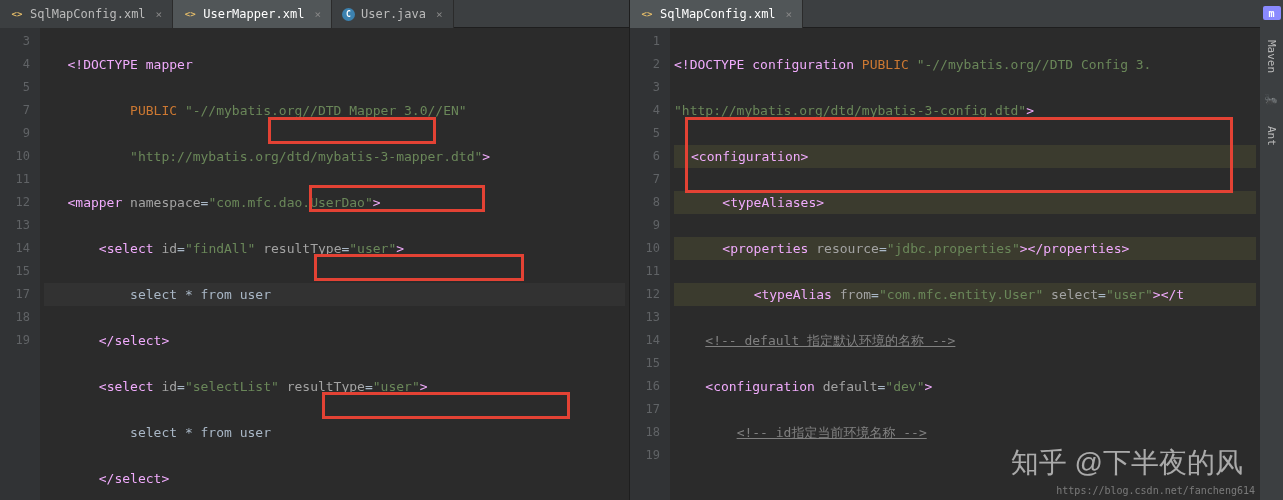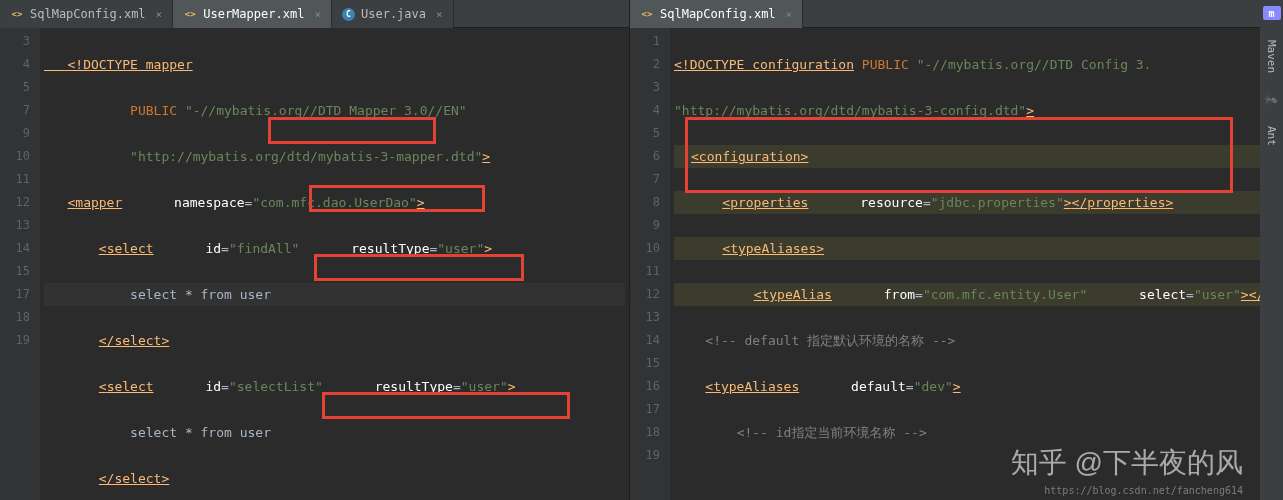--- a/index.html
+++ b/index.html
@@ -86,27 +86,27 @@
 .code-content {
   flex: 1;
   padding: 2px 4px;
   line-height: 23px;
   position: relative;
   white-space: pre;
 }
 .line { height: 23px; position: relative; }
 .highlight-line { background: #323232; }
 .cfg-highlight { background: #3b3b2e; padding-left: 17px; }
-.tag { color: #fdba74; text-decoration: underline; }
-.attr-name { color: #ffffff; margin-left: 44px; }
+.tag { color: #f0abfc; }
+.attr-name { color: #a3a3a3; }
 .attr-val { color: #6a8759; }
 .str { color: #6a8759; }
 .kw { color: #cc7832; }
 .txt { color: #a9b7c6; }
-.comment { color: #808080; }
+.comment { color: #808080; text-decoration: underline; }
 .redbox {
   position: absolute;
   border: 3px solid #e34234;
   pointer-events: none;
 }
 .right-sidebar {
   width: 23px;
   background: #3c3f41;
   display: flex;
   flex-direction: column;
@@ -138,21 +138,21 @@
   right: 40px;
   font-size: 28px;
   color: rgba(255,255,255,0.6);
   font-family: sans-serif;
   font-weight: 300;
   pointer-events: none;
 }
 .watermark-small {
   position: absolute;
   bottom: 4px;
-  right: 40px;
+  right: 28px;
   font-size: 10px;
   color: rgba(200,200,200,0.5);
   pointer-events: none;
 }
 .ant-icon { font-size: 11px; color: #aaa; }
 </style>
 </head>
 <body>
 
 <div class="editor-pane left-pane">
@@ -253,25 +253,25 @@
         <div>15</div>
         <div>16</div>
         <div>17</div>
         <div>18</div>
         <div>19</div>
     </div>
     <div class="code-content">
 <div class="line"><span class="tag">&lt;!DOCTYPE configuration</span> <span class="kw">PUBLIC</span> <span class="str">"-//mybatis.org//DTD Config 3.</span></div>
 <div class="line"><span class="str">"http://mybatis.org/dtd/mybatis-3-config.dtd"</span><span class="tag">&gt;</span></div>
 <div class="line highlight-line cfg-highlight"><span class="tag">&lt;configuration&gt;</span></div>
+<div class="line cfg-highlight">    <span class="tag">&lt;typeAliases&gt;</span></div>
 <div class="line cfg-highlight">    <span class="tag">&lt;<span>properties</span></span> <span class="attr-name">resource</span><span class="txt">=</span><span class="attr-val">"jdbc.properties"</span><span class="tag">&gt;</span><span class="tag">&lt;/properties&gt;</span></div>
-<div class="line cfg-highlight">    <span class="tag">&lt;typeAliases&gt;</span></div>
 <div class="line cfg-highlight">        <span class="tag">&lt;<span>typeAlias</span></span> <span class="attr-name">from</span><span class="txt">=</span><span class="attr-val">"com.mfc.entity.User"</span> <span class="attr-name">select</span><span class="txt">=</span><span class="attr-val">"user"</span><span class="tag">&gt;&lt;/t</span></div>
 <div class="line">    <span class="comment">&lt;!-- default 指定默认环境的名称 --&gt;</span></div>
-<div class="line">    <span class="tag">&lt;<span>typeAliases</span></span> <span class="attr-name">default</span><span class="txt">=</span><span class="attr-val">"dev"</span><span class="tag">&gt;</span></div>
+<div class="line">    <span class="tag">&lt;<span>configuration</span></span> <span class="attr-name">default</span><span class="txt">=</span><span class="attr-val">"dev"</span><span class="tag">&gt;</span></div>
 <div class="line">        <span class="comment">&lt;!-- id指定当前环境名称 --&gt;</span></div>
 
 
 
 
 
 
 
 
 

